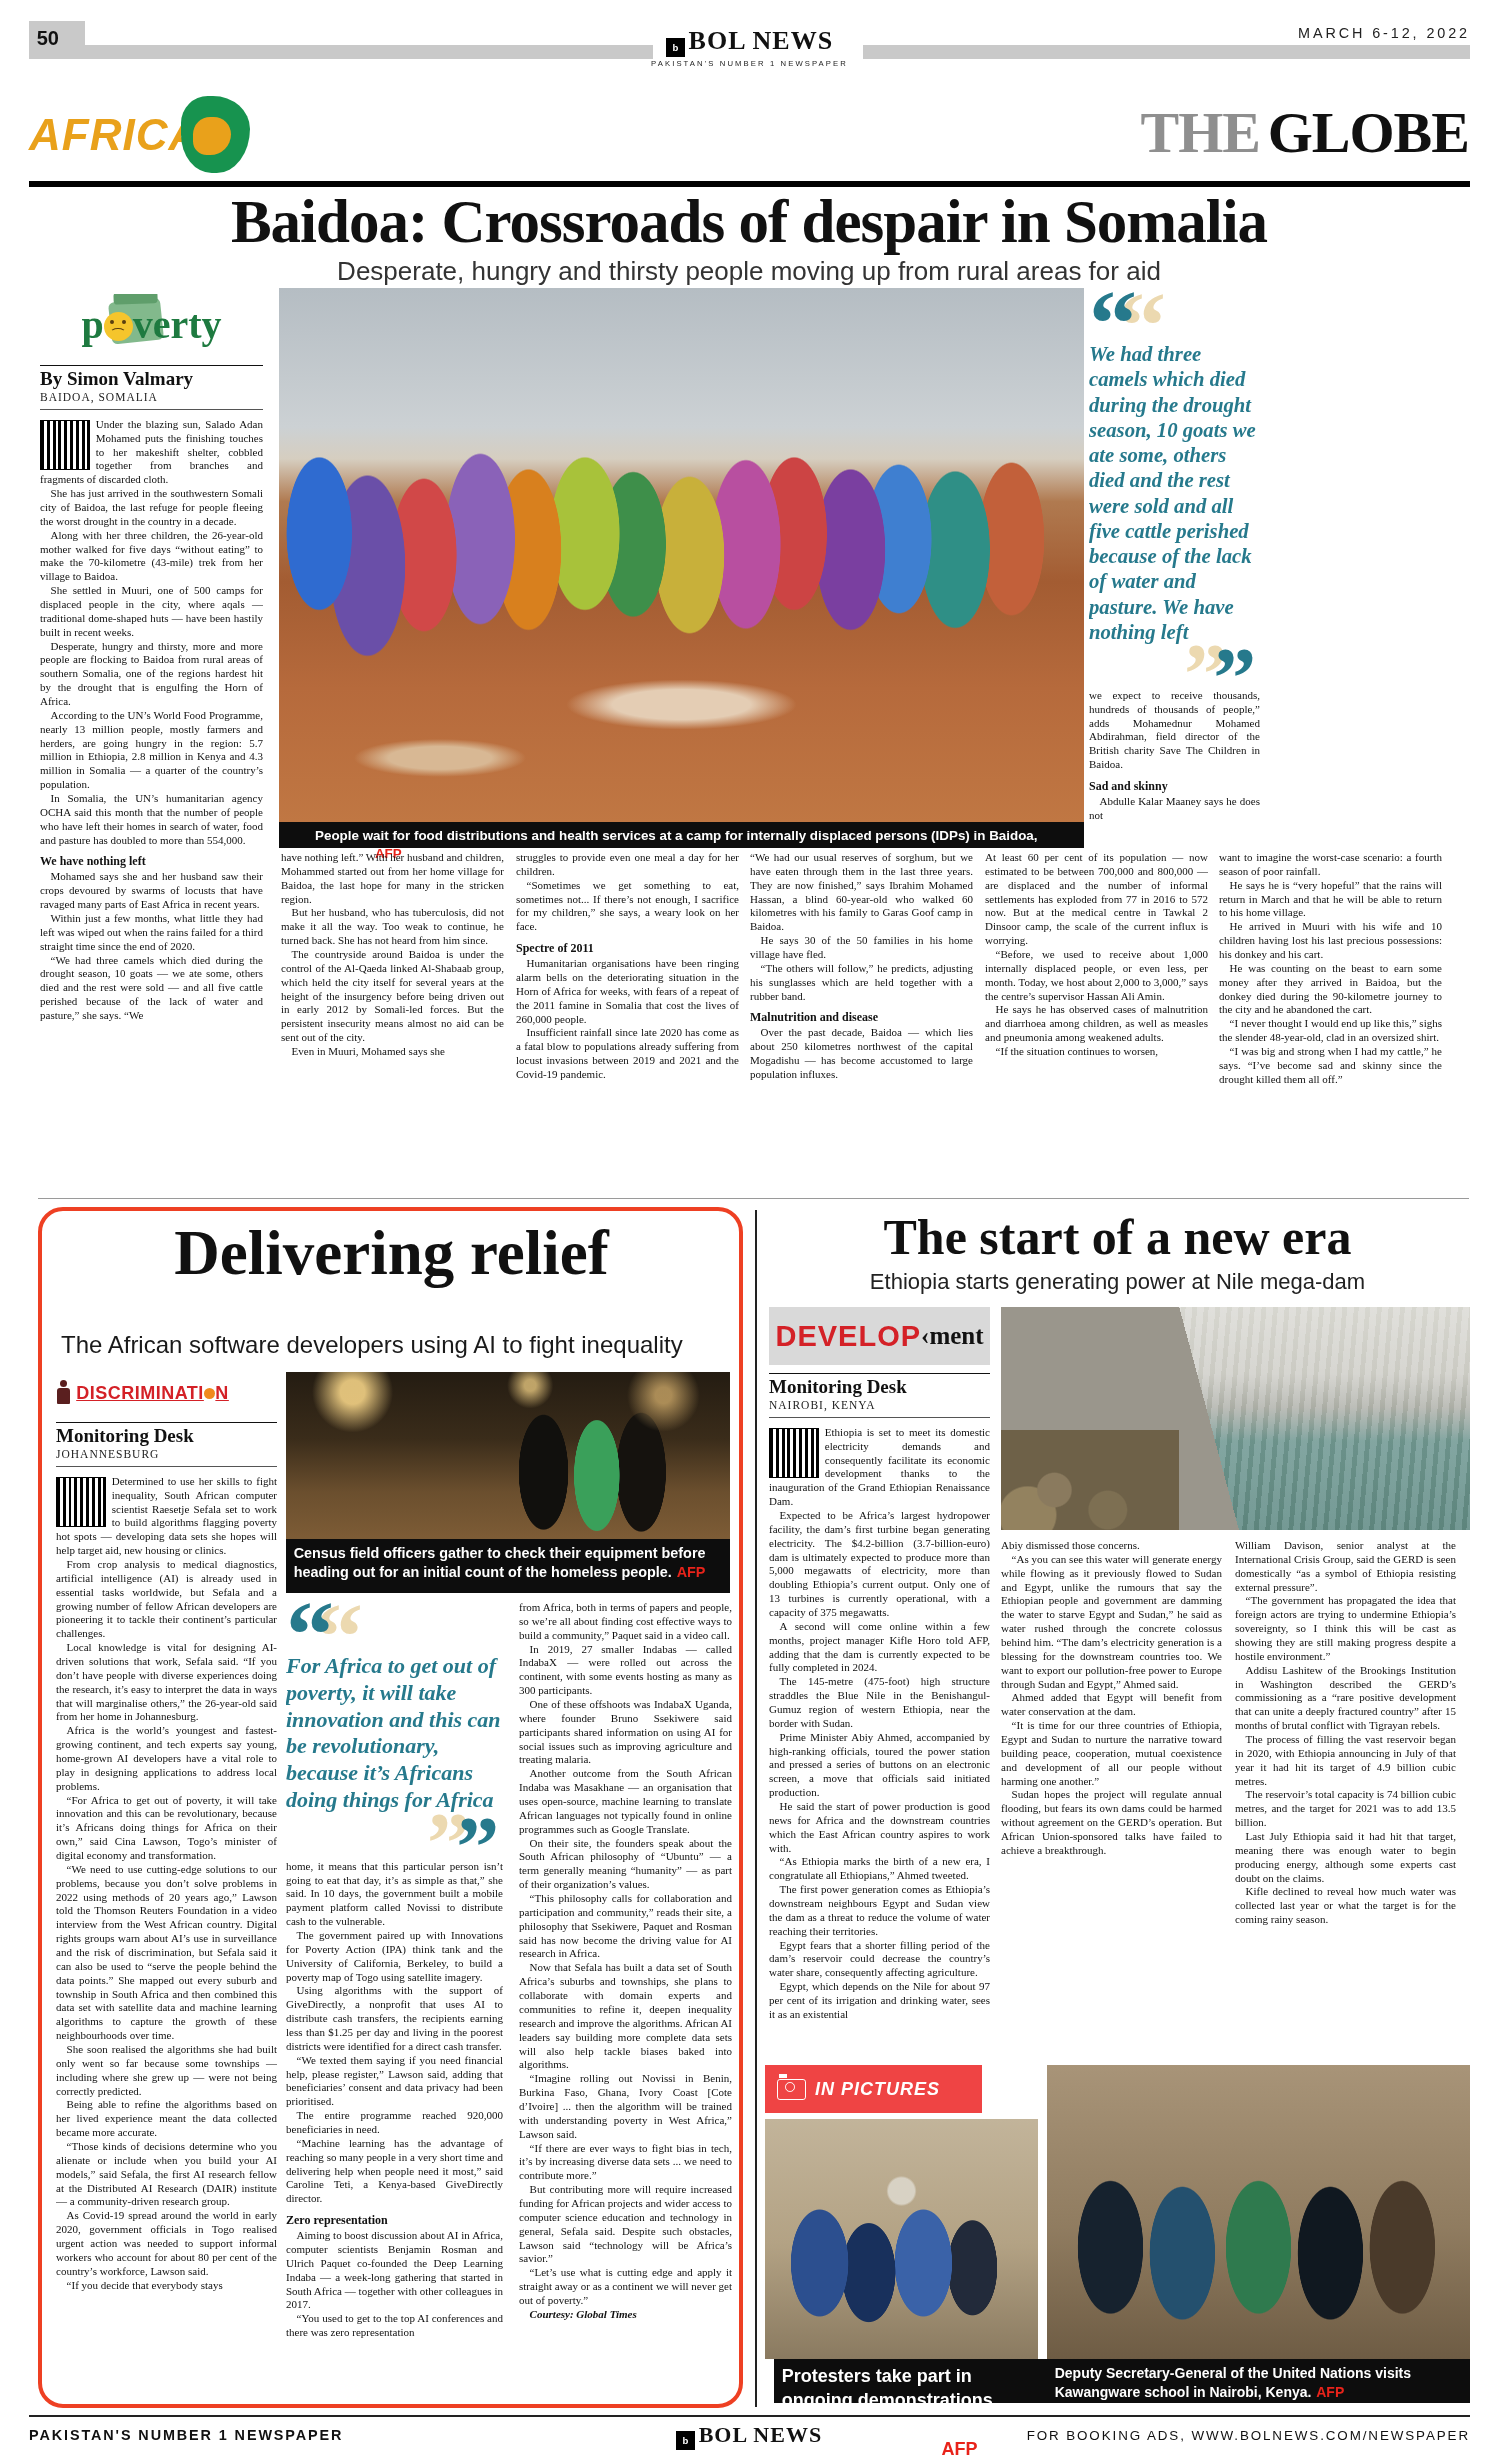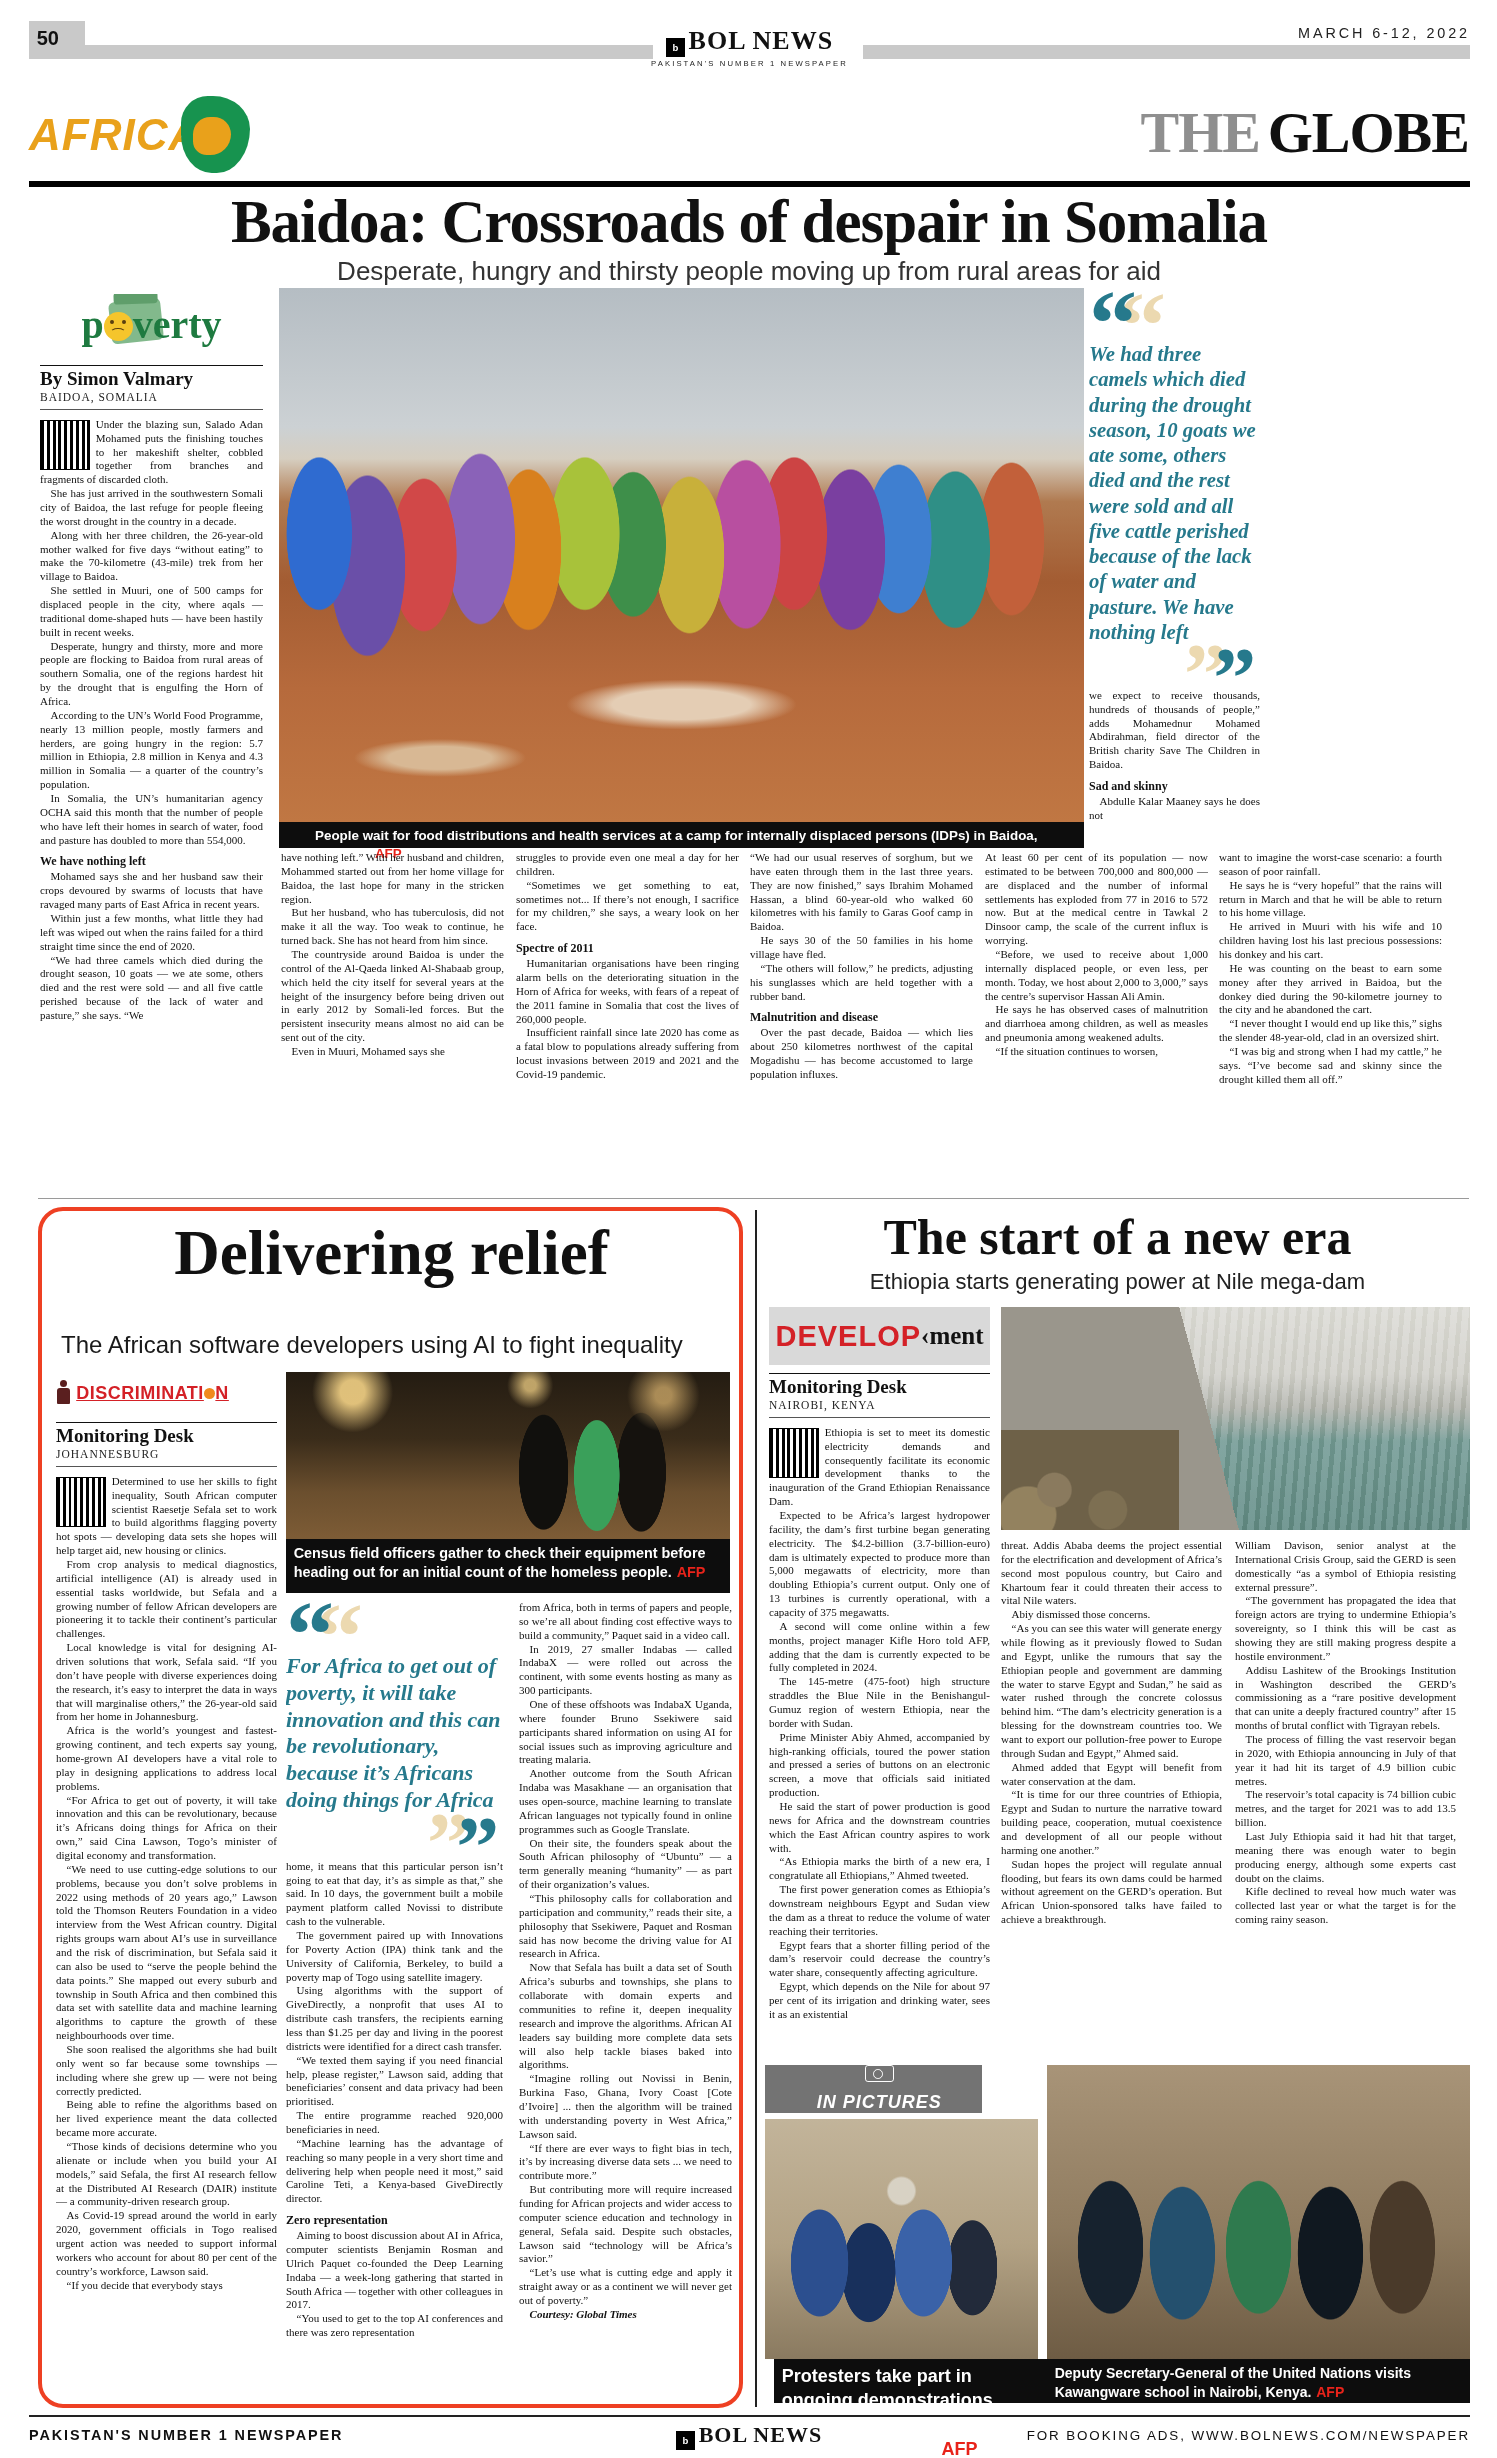--- a/index.html
+++ b/index.html
@@ -125,22 +125,22 @@
   .ne-photo{left:1001px;top:1307px;width:469px;height:223px;background:
      linear-gradient(255deg,transparent 0 55%,#9a968c 55% 100%),
      repeating-linear-gradient(95deg,rgba(255,255,255,.95) 0 6.7px,rgba(210,212,206,.9) 6.7px 11.5px),
      linear-gradient(180deg,#c8c7bf 0%,#b7b6ae 30%,#8f9189 45%,#47706a 60%,#38605a 100%);
      background-blend-mode:normal,soft-light,normal;}
   .ne-photo:after{content:"";position:absolute;left:0;bottom:0;width:38%;height:45%;
      background:radial-gradient(circle at 30% 60%,#8a7a5e 0 12%,transparent 13%),
                 radial-gradient(circle at 60% 80%,#7d6f52 0 14%,transparent 15%),
                 radial-gradient(circle at 15% 85%,#93825f 0 16%,transparent 17%),#6e6148;}
   
-  .pics-label{left:765px;top:2065px;width:217px;height:48px;background:#737373;color:#fff;
-      display:flex;align-items:center;gap:9.6px;padding-left:11.5px;box-sizing:border-box;flex-direction:column;}
+  .pics-label{left:765px;top:2065px;width:217px;height:48px;background:#ef4444;color:#fff;
+      display:flex;align-items:center;gap:9.6px;padding-left:11.5px;box-sizing:border-box;}
   .cam{width:27px;height:19px;border:1.9px solid #fff;border-radius:2.9px;position:relative;}
   .cam:before{content:"";position:absolute;left:7.7px;top:2.9px;width:7.7px;height:7.7px;border:1.9px solid #fff;border-radius:50%;}
   .cam:after{content:"";position:absolute;left:1.9px;top:-5.8px;width:7.7px;height:3.8px;background:#fff;}
   .pics-word{font:italic bold 18px "Liberation Sans",sans-serif;letter-spacing:1px;}
   .pic1{left:765px;top:2119px;width:273px;height:240px;background:
      radial-gradient(ellipse 29px 54px at 20% 60%,#2c4f8f 98%,transparent),
      radial-gradient(ellipse 27px 50px at 38% 64%,#18305c 98%,transparent),
      radial-gradient(ellipse 29px 54px at 58% 60%,#3a62a8 98%,transparent),
      radial-gradient(ellipse 25px 48px at 76% 62%,#222a3a 98%,transparent),
      radial-gradient(circle at 50% 30%,#d8d2c4 0 6%,transparent 7%),
@@ -364,21 +364,20 @@
         <p>He said the start of power production is good news for Africa and the downstream countries which the East African country aspires to work with.</p>
         <p>“As Ethiopia marks the birth of a new era, I congratulate all Ethiopians,” Ahmed tweeted.</p>
         <p>The first power generation comes as Ethiopia’s downstream neighbours Egypt and Sudan view the dam as a threat to reduce the volume of water reaching their territories.</p>
         <p>Egypt fears that a shorter filling period of the dam’s reservoir could decrease the country’s water share, consequently affecting agriculture.</p>
         <p>Egypt, which depends on the Nile for about 97 per cent of its irrigation and drinking water, sees it as an existential</p>
       </div>
   </div>
 
   <div class="ph ne-photo"></div>
   <div class="col body" style="left:1001px;top:1539px;width:221px;height:519px;">
-      <p>threat. Addis Ababa deems the project essential for the electrification and development of Africa’s second most populous country, but Cairo and Khartoum fear it could threaten their access to vital Nile waters.</p>
       <p>Abiy dismissed those concerns.</p>
       <p>“As you can see this water will generate energy while flowing as it previously flowed to Sudan and Egypt, unlike the rumours that say the Ethiopian people and government are damming the water to starve Egypt and Sudan,” he said as water rushed through the concrete colossus behind him. “The dam’s electricity generation is a blessing for the downstream countries too. We want to export our pollution-free power to Europe through Sudan and Egypt,” Ahmed said.</p>
       <p>Ahmed added that Egypt will benefit from water conservation at the dam.</p>
       <p>“It is time for our three countries of Ethiopia, Egypt and Sudan to nurture the narrative toward building peace, cooperation, mutual coexistence and development of all our people without harming one another.”</p>
       <p>Sudan hopes the project will regulate annual flooding, but fears its own dams could be harmed without agreement on the GERD’s operation. But African Union-sponsored talks have failed to achieve a breakthrough.</p>
     </div>
   <div class="col body" style="left:1235px;top:1539px;width:221px;height:519px;">
       <p>William Davison, senior analyst at the International Crisis Group, said the GERD is seen domestically “as a symbol of Ethiopia resisting external pressure”.</p>
       <p>“The government has propagated the idea that foreign actors are trying to undermine Ethiopia’s sovereignty, so I think this will be cast as showing they are still making progress despite a hostile environment.”</p>
       <p>Addisu Lashitew of the Brookings Institution in Washington described the GERD’s commissioning as a “rare positive development that can unite a deeply fractured country” after 15 months of brutal conflict with Tigrayan rebels.</p>

